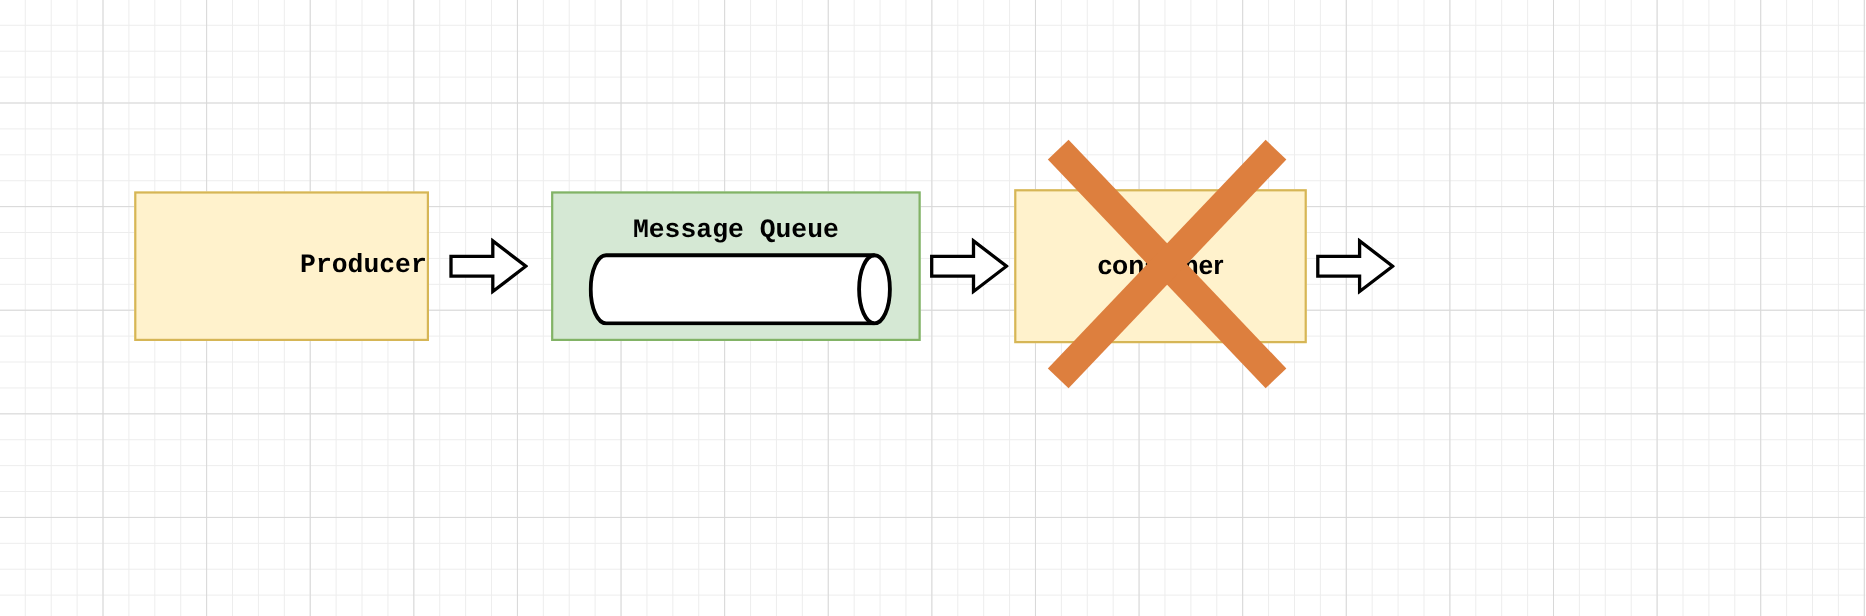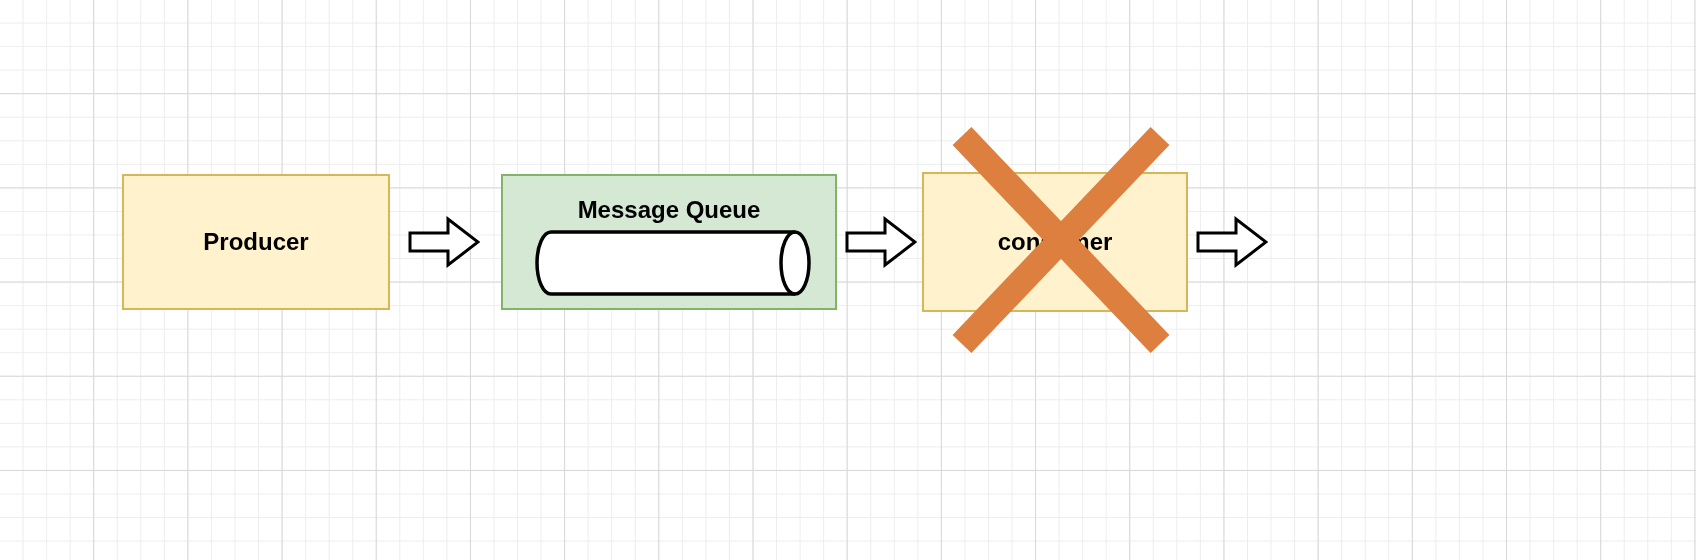--- a/index.html
+++ b/index.html
@@ -28,21 +28,22 @@
       23.55px 23.55px;
     background-position: -1px -1px, -1px -1px, -1px -1px, -1px -1px;
   }
   .node {
     position: absolute;
     box-sizing: border-box;
   }
   .rect-node {
     display: flex;
     align-items: center;
-    justify-content: center;
+    justify-content: flex-end;
+    font-family: Liberation Mono, monospace;
   }
   .node-label {
     font-weight: bold;
     font-size: 24px;
     color: #000000;
     text-align: center;
     line-height: 1.2;
     white-space: nowrap;
   }
   
@@ -55,20 +56,21 @@
     border: 2px solid #d6b656;
   }
   
   #message-queue-node {
     left: 501px;
     top: 174px;
     width: 336px;
     height: 136px;
     background: #d5e8d4;
     border: 2px solid #82b366;
+    font-family: Liberation Mono, monospace;
   }
   #message-queue-title {
     position: absolute;
     left: 0;
     top: 20px;
     width: 100%;
     text-align: center;
     font-weight: bold;
     font-size: 24px;
     color: #000000;

